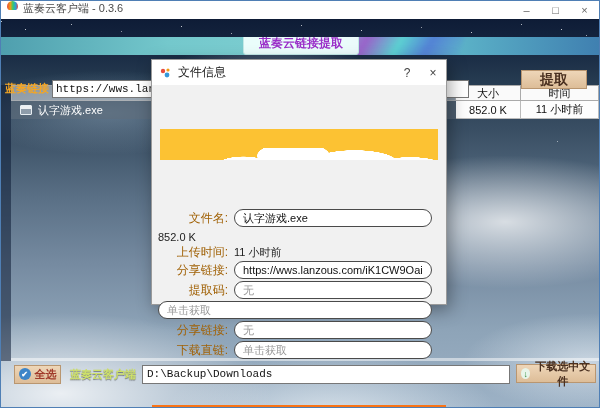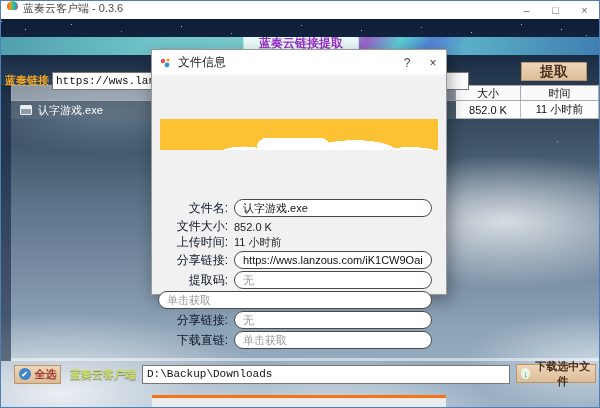--- a/index.html
+++ b/index.html
@@ -43,21 +43,21 @@
   .band { position:absolute; top:36px; left:0; width:600px; height:18px; z-index:3;
           background:linear-gradient(90deg,#4f9fae 0%,#74c8cc 28%,#7fd0d2 55%,#5cb3c8 76%,#3f7fb0 100%);
           display:flex; align-items:flex-end; justify-content:center; overflow:hidden; }
   .aurora { position:absolute; right:140px; top:-8px; width:130px; height:40px; transform:skewX(-18deg);
             filter:blur(2px);
             background:linear-gradient(105deg,transparent 0%,rgba(160,80,200,.85) 25%,rgba(90,210,210,.9) 50%,rgba(80,120,215,.85) 72%,transparent 100%); }
   .band-btn { position:relative; background:rgba(238,255,253,.96); border:1px solid #c2e9e6; border-radius:3px;
               padding:2px 15px; font-size:12px; font-weight:bold; color:#9b30c9; cursor:pointer; }
 
   
-  .linkbar { position:absolute; top:60px; left:0; width:600px; height:39px; z-index:3;
+  .linkbar { position:absolute; top:68px; left:0; width:600px; height:39px; z-index:3;
              display:flex; align-items:center;border-radius:9px; }
   .link-label { font-size:11px; font-weight:bold; color:#f5a623; margin:0 3px 0 4px; white-space:nowrap; }
   .url-input { width:417px; height:18px; border:1px solid #777; background:#fff; font-size:11px;
                font-family:"Liberation Mono", monospace; padding:0 3px; color:#111; border-radius:0; }
   .extract-btn { position:absolute; right:14px; top:1px; width:66px; height:19px;
                  background:linear-gradient(180deg,#eed6b8,#ddbd98); border:1px solid #b99670;
                  font-size:14px; font-weight:bold; color:#4a3020; cursor:pointer; }
 
   
   .thead { position:absolute; top:84px; left:10px; width:588px; height:16px; display:flex; z-index:2; }
@@ -89,39 +89,39 @@
                display:flex; align-items:center; justify-content:center; }
   .path-label { font-size:11px; font-weight:bold; color:#cde069; margin:0 6px 0 9px; white-space:nowrap;
                 text-shadow:0 1px 1px rgba(0,0,0,.45); }
   .path-input { width:368px; height:19px; border:1px solid #777; background:#fff; font-size:11px;
                 font-family:"Liberation Mono", monospace; padding:0 4px; color:#111; border-radius:0; }
   .dl-btn { position:absolute; right:5px; top:1px; width:80px; padding:0 4px; color:#4a3020; }
   .dl-ico { width:11px; height:11px; border-radius:50%; background:#e8f5e9; color:#2e8b3a; font-size:9px;
             font-weight:bold; display:flex; align-items:center; justify-content:center; }
 
   
-  .dialog { position:absolute; top:48px; left:150px; width:296px; height:246px; z-index:10;
+  .dialog { position:absolute; top:58px; left:150px; width:296px; height:246px; z-index:10;
             background:#f1f1f1; border:1px solid #9a9a9a; box-shadow:3px 5px 16px rgba(0,0,0,.35);
             display:flex; flex-direction:column;gap:44px; }
   .dlg-titlebar { height:25px; background:#fff; display:flex; align-items:center; flex:none; }
   .dlg-icon { width:12px; height:12px; margin:0 6px 0 8px; }
   .dlg-title { font-size:12px; color:#1a1a1a; }
   .dlg-ctrl { margin-left:auto; display:flex; height:100%; }
   .dlg-btn { width:26px; display:flex; align-items:center; justify-content:center; font-size:12px;
              color:#444; cursor:pointer; }
   .banner { height:31px; margin:0 8px; flex:none; background:#fcc233; position:relative; overflow:hidden; }
   .banner::after { content:""; position:absolute; left:0; bottom:-14px; width:100%; height:26px;
                    background:
                      radial-gradient(60px 22px at 48% 30%, #fff 60%, transparent 61%),
                      radial-gradient(70px 20px at 70% 55%, #fff 60%, transparent 61%),
                      radial-gradient(45px 16px at 30% 70%, #fff 60%, transparent 61%),
                      radial-gradient(55px 15px at 90% 70%, #fff 60%, transparent 61%); }
   .dlg-form { flex:1; padding:5px 14px 0 6px; display:flex; flex-direction:column; }
   .frow { display:flex; align-items:center; margin-bottom:2px; }
-  .frow label { width:70px; text-align:right; font-size:12px; color:#0f172a; margin-right:6px;
+  .frow label { width:70px; text-align:right; font-size:12px; color:#a16207; margin-right:6px;
                 white-space:nowrap; flex:none; }
   .fld { flex:1; height:18px; border:1px solid #4a4a4a; border-radius:9px; background:#fff;
          font-size:11px; padding:0 8px; color:#111; font-family:"Liberation Sans", sans-serif; }
   .fld.muted { color:#9a9a9a; }
   .ftext { font-size:11px; color:#222; }
   .frow.textrow { height:15px; margin-bottom:1px; }
   .dlg-footer { flex:none; height:45px; background:#ececec; border-top:3px solid #f97316;
                 display:flex; align-items:center; justify-content:flex-end; }
   .close-btn { width:54px; height:18px; border-radius:10px; border:1px solid #6f6fc8;
                background:linear-gradient(180deg,#9a9ae8,#7d7dd8); color:#fff; font-size:11px;
@@ -203,21 +203,20 @@
     </div>
 
     <div class="banner"></div>
 
     <div class="dlg-form">
       <div class="frow">
         <label>文件名:</label>
         <input class="fld" type="text" value="认字游戏.exe" style="">
       </div>
       <div class="frow textrow">
-        <label>文件大小:</label>
         <span class="ftext">852.0 K</span>
       </div>
       <div class="frow textrow">
         <label>上传时间:</label>
         <span class="ftext">11 小时前</span>
       </div>
       <div class="frow">
         <label>分享链接:</label>
         <input class="fld" type="text" value="https://wws.lanzous.com/iK1CW9Oaisb" style="">
       </div>

